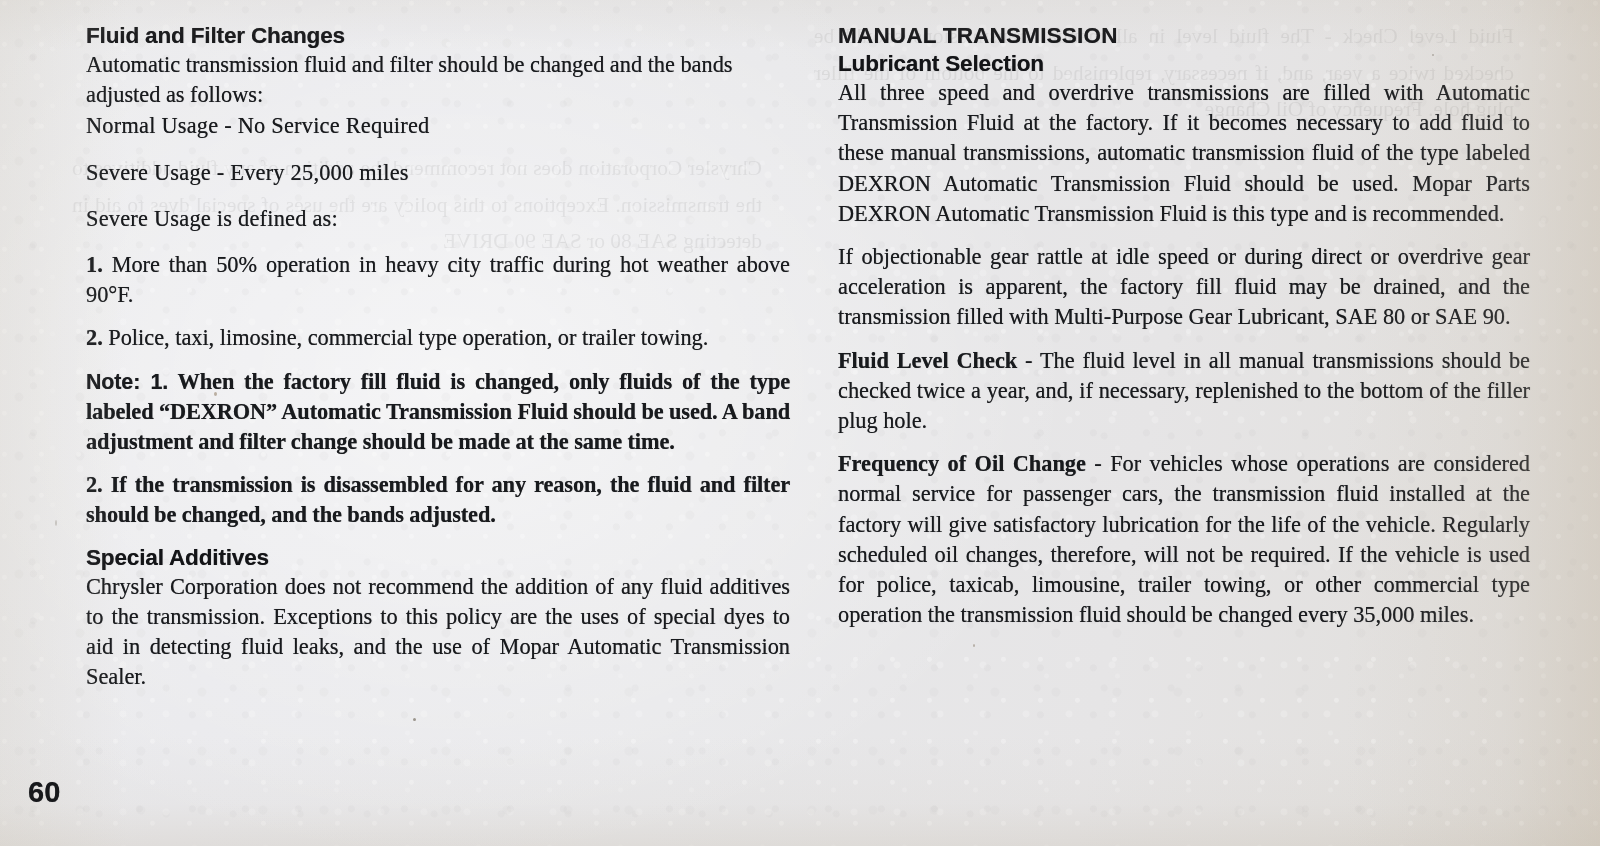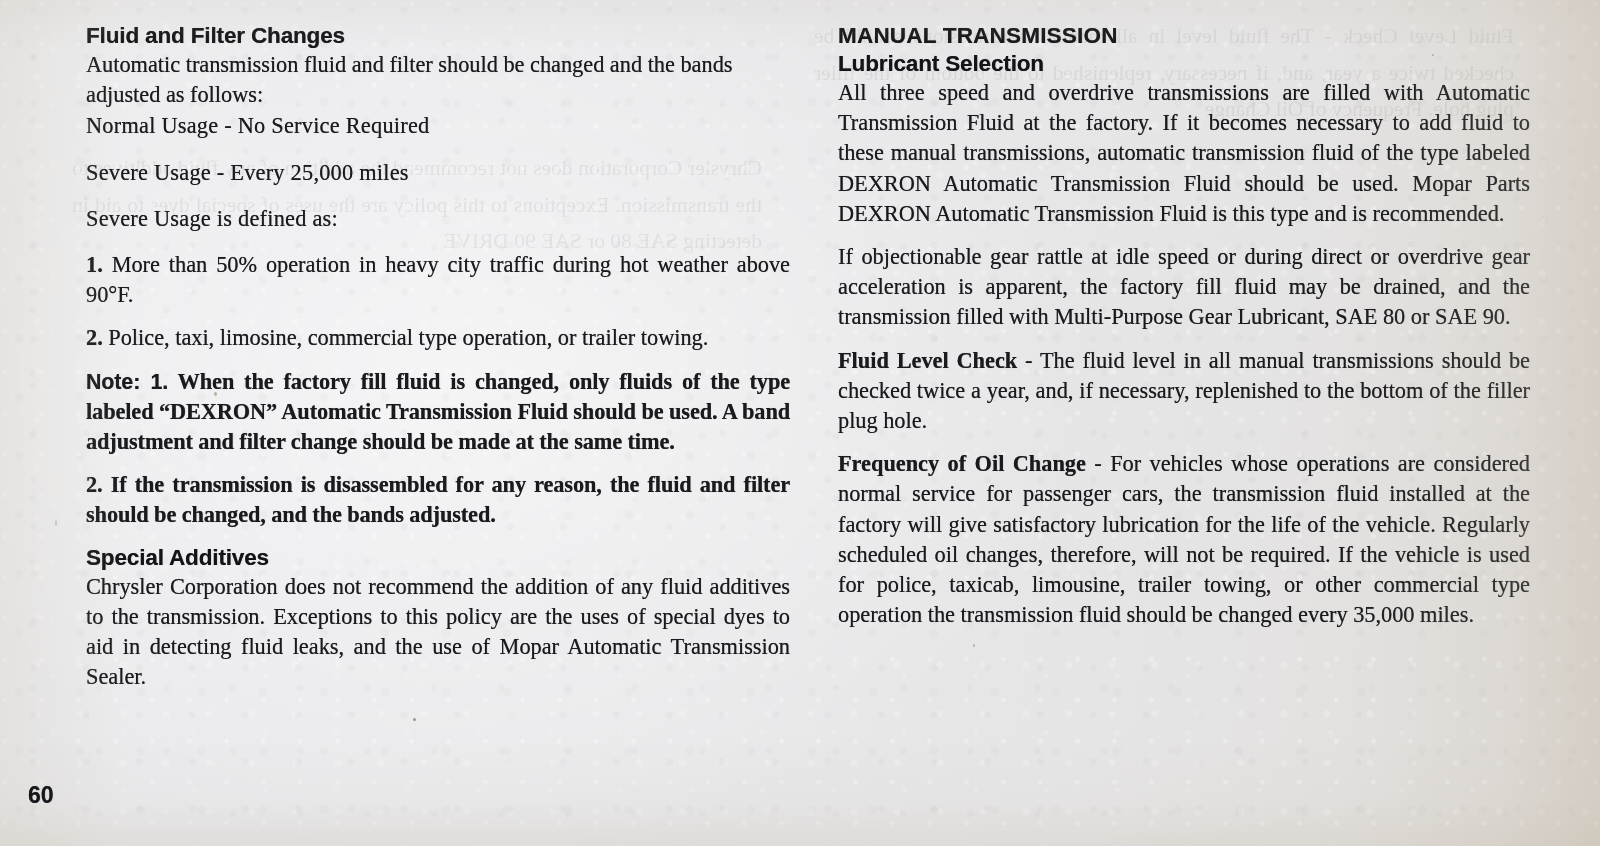--- a/index.html
+++ b/index.html
@@ -140,21 +140,21 @@
       0 0 .55px rgba(30,30,34,.55),
       .35px .25px .9px rgba(40,38,40,.26);
   }
 
   #folio {
     position: absolute;
     left: 28px;
     bottom: 37px;
     font-family: "Liberation Sans", "DejaVu Sans", sans-serif;
     font-weight: bold;
-    font-size: 23px;
+    font-size: 29px;
     color: #17181b;
   }
 
   
   .speck { position:absolute; border-radius:50%; pointer-events:none; }
 </style>
 </head>
 <body>
 
 <div id="page">

